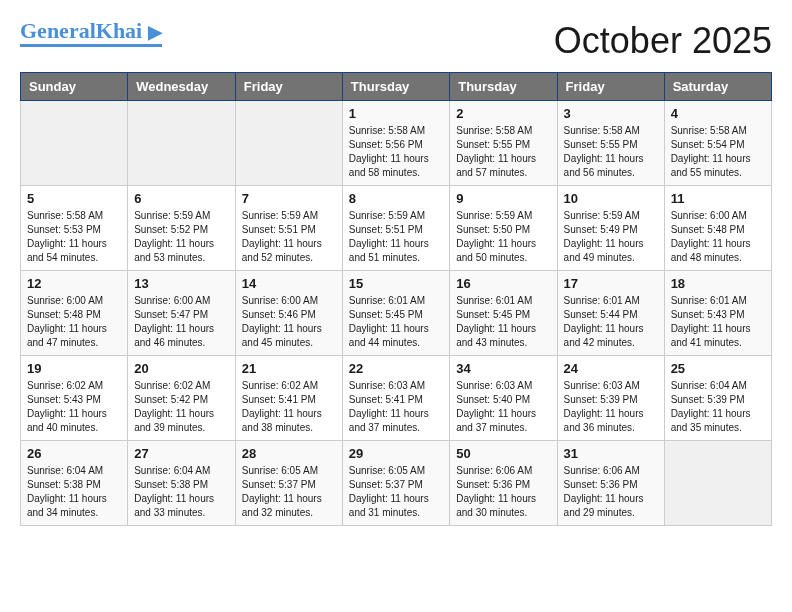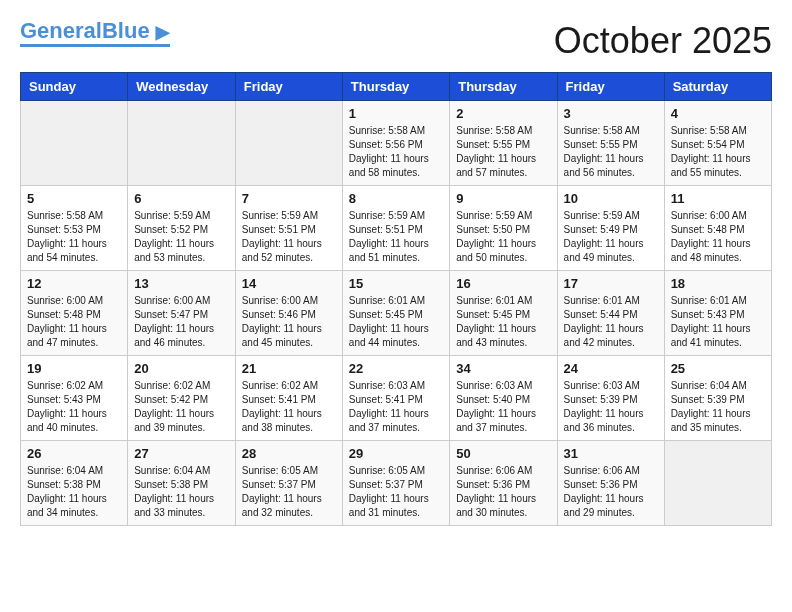--- a/index.html
+++ b/index.html
@@ -22,20 +22,21 @@
       align-items: flex-start;
     }
     .logo-text {
       font-size: 22px;
       font-weight: bold;
       color: #1a3a5c;
       line-height: 1;
     }
     .logo-text span {
       color: #4a90d9;
+      font-family: Liberation Serif, serif;
     }
     .logo-underline {
       width: 100%;
       height: 3px;
       background: #4a90d9;
       margin-top: 2px;
     }
     .title-block {
       text-align: right;
     }
@@ -47,21 +48,21 @@
     .location {
       font-size: 16px;
       color: #333;
     }
     .calendar {
       width: 100%;
       border-collapse: collapse;
       font-size: 11px;
     }
     .calendar thead tr th {
-      background: #1d4ed8;
+      background: #737373;
       color: #fff;
       text-align: left;
       padding: 6px 8px;
       font-size: 13px;
       font-weight: bold;
       border: 1px solid #1a4080;
     }
     .calendar tbody tr td {
       border: 1px solid #ccc;
       vertical-align: top;
@@ -88,21 +89,21 @@
       color: #222;
       line-height: 1.4;
     }
   </style>
 </head>
 <body>
 
 <div class="header">
   <div class="logo">
     <div class="logo-text">
-      <span>General</span><span style="color:#4a90d9;">Blue</span>
+      <span>General</span><span style="color:#4a90d9;">Khai</span>
       <span style="color:#4a90d9; font-size:18px;">▶</span>
     </div>
     <div class="logo-underline"></div>
   </div>
   <div class="title-block">
     <div class="month-title">October 2025</div>
   </div>
 </div>
 
 <table class="calendar">

